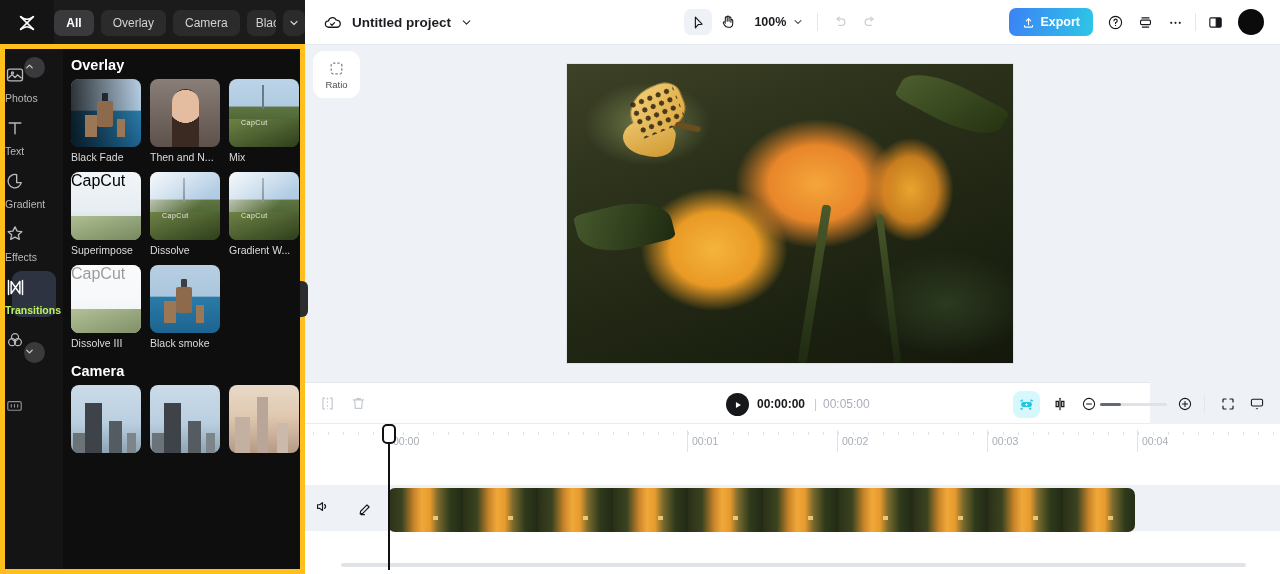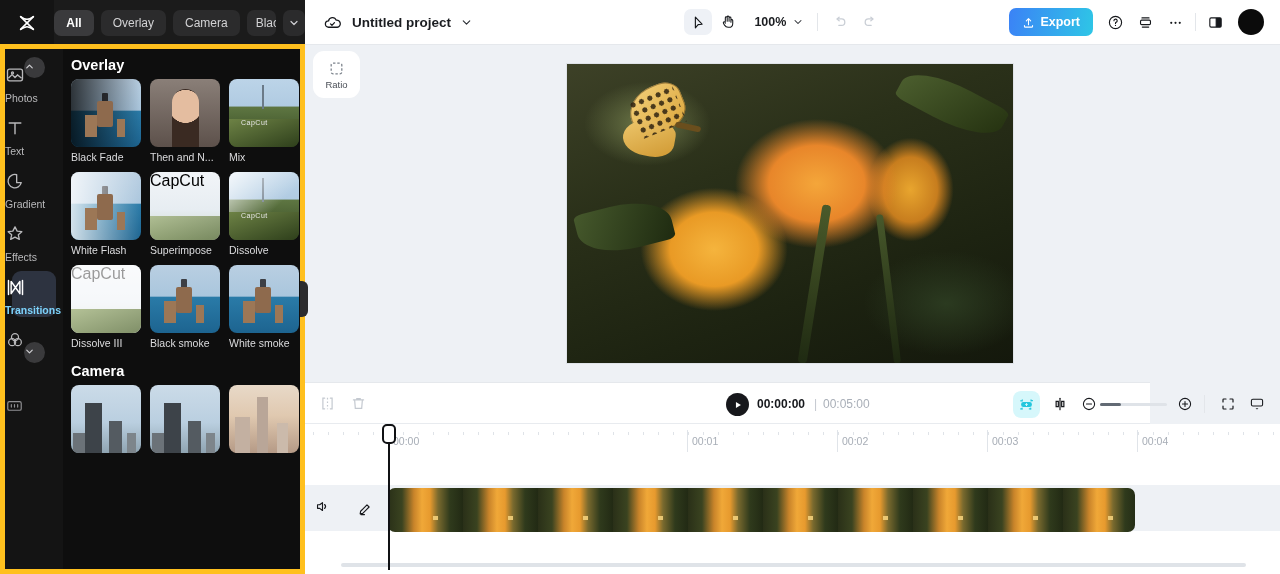--- a/index.html
+++ b/index.html
@@ -52,21 +52,21 @@
   .rail-item {
     width: 58px; padding: 8px 0 6px; text-align: left; cursor: pointer;
     color: #b9b9bb; position: relative;
   }
   .rail-item .ri-ico { display: block; height: 26px; line-height: 26px; }
   .rail-item .ri-label { font-size: 10.5px; display: block; margin-top: 1px; }
   .rail-item.selected .ri-box {
     position: absolute; left: 7px; top: 2px; width: 44px; height: 46px;
     background: #2d3340; border-radius: 9px; z-index: 0;
   }
-  .rail-item.selected { color: #7dd3fc; }
+  .rail-item.selected { color: #bef264; }
   .rail-item.selected .ri-ico, .rail-item.selected .ri-label { position: relative; z-index: 1; }
   .rail-item.selected .ri-label { font-weight: bold; }
   .rail-badge {
     position: absolute; left: 19px; top: 0px; width: 21px; height: 21px;
     border-radius: 50%; background: #3a3a3c; color: #cfcfd2;
     font-size: 10px; line-height: 21px; z-index: 3;
   }
   .rail-badge.lower { top: 20px; }
 
   
@@ -431,49 +431,46 @@
           <div class="cap">Then and N...</div>
         </div>
         <div class="cell">
           <div class="thumb t-hill">
               <span class="wm">CapCut</span>
             </div>
           <div class="cap">Mix</div>
         </div>
 
         <div class="cell">
-          <div class="thumb t-tower">
-              <span class="shade light"></span>
-            </div>
-          <div class="cap">White Flash</div>
-        </div>
-        <div class="cell">
           <div class="thumb t-white"><span class="wm">CapCut</span></div>
           <div class="cap">Superimpose</div>
         </div>
         <div class="cell">
           <div class="thumb t-hill">
               <span class="shade diag"></span>
               <span class="wm">CapCut</span>
             </div>
           <div class="cap">Dissolve</div>
         </div>
 
         <div class="cell">
+          <div class="thumb t-hill">
+              <span class="shade diag"></span>
+              <span class="wm">CapCut</span>
+            </div>
+          <div class="cap">Gradient W...</div>
+        </div>
+        <div class="cell">
           <div class="thumb t-white"><span class="shade fullwhite"></span><span class="wm">CapCut</span></div>
           <div class="cap">Dissolve III</div>
         </div>
 
         <div class="cell">
           <div class="thumb t-tower"></div>
           <div class="cap">Black smoke</div>
-        </div>
-        <div class="cell">
-          <div class="thumb t-tower"></div>
-          <div class="cap">White smoke</div>
         </div>
       </div>
 
       <div class="sec-title" style="margin-top:14px">Camera</div>
       <div class="grid">
         <div class="cell">
             <div class="thumb t-city"></div>
           </div>
         <div class="cell">
             <div class="thumb t-city"></div>

